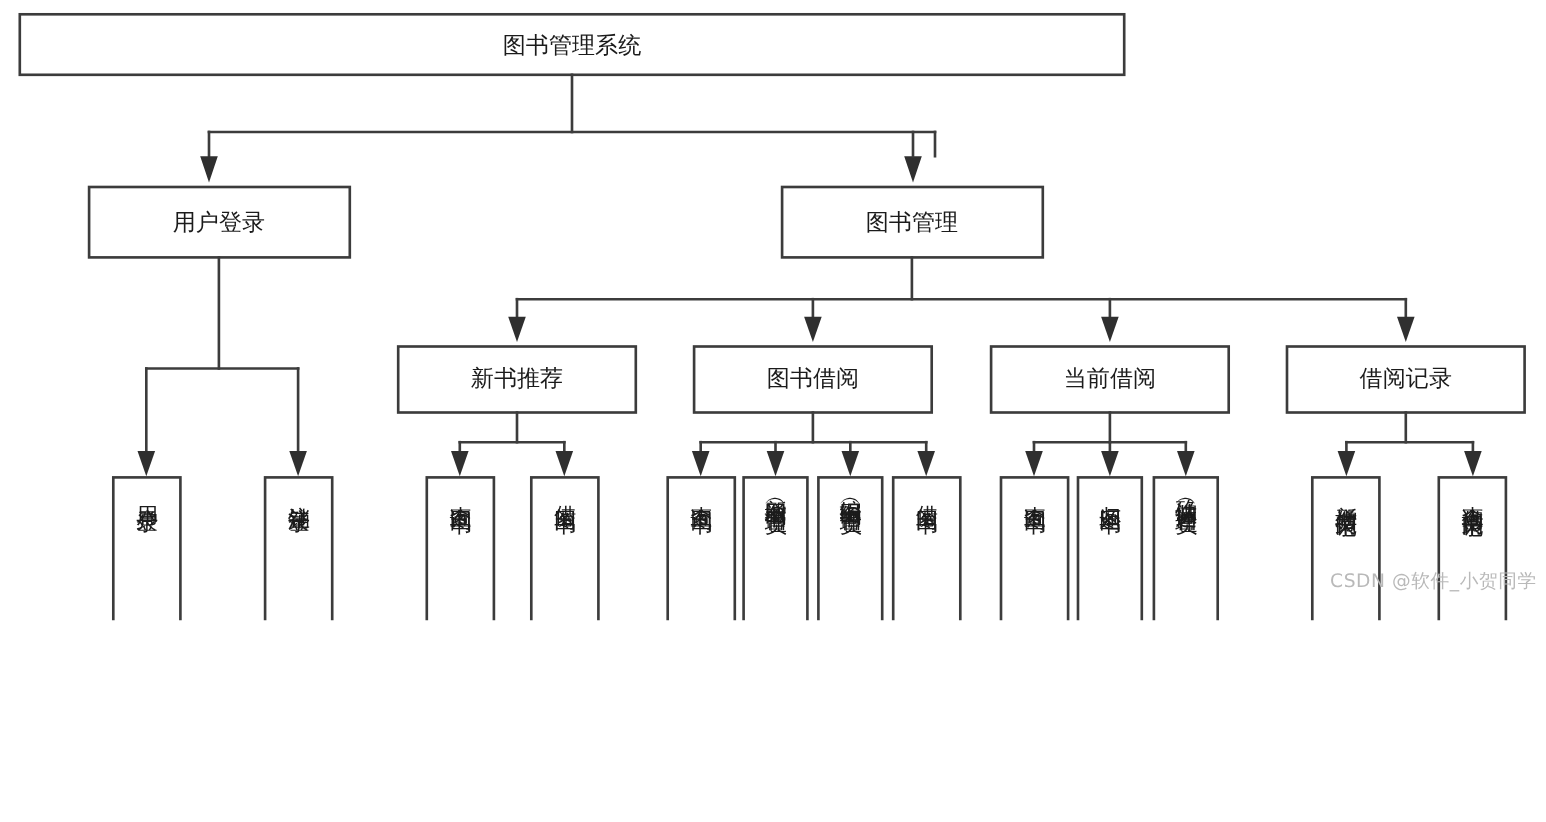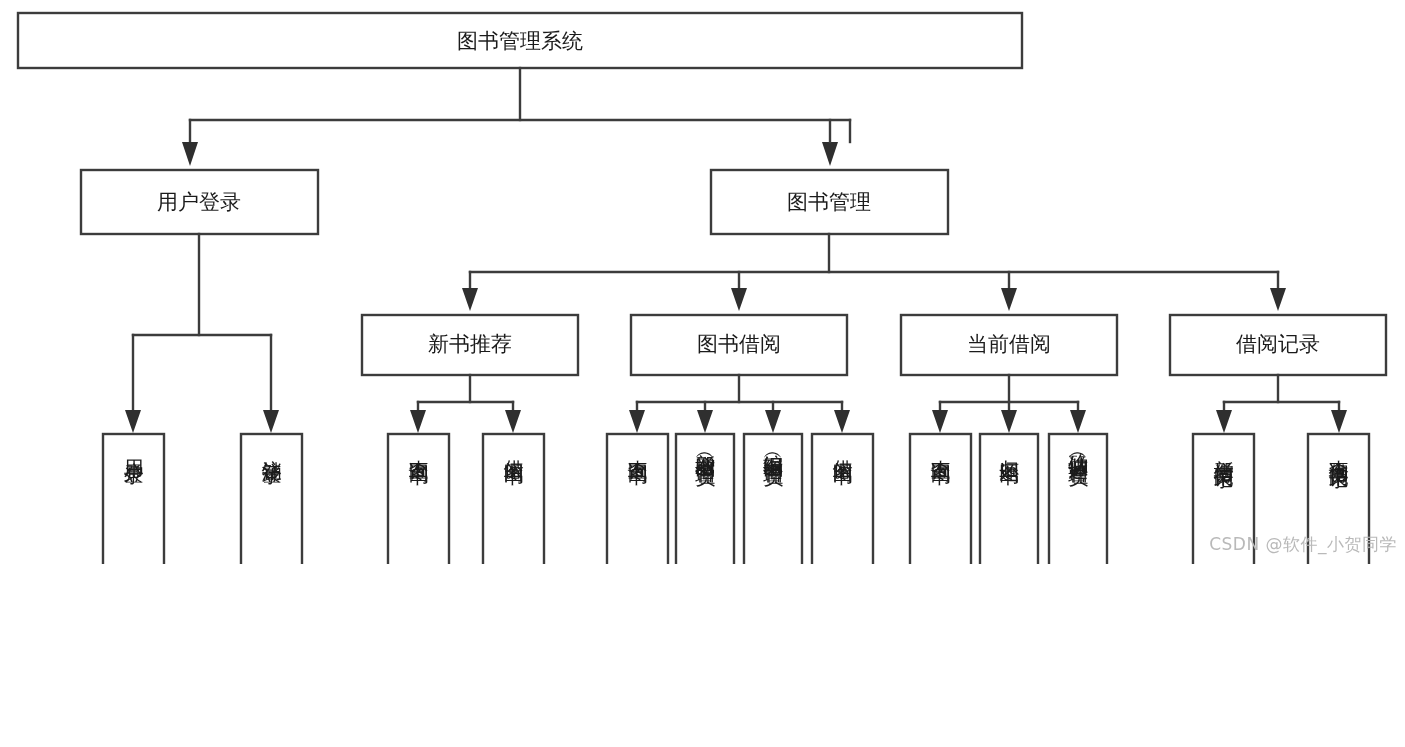--- a/index.html
+++ b/index.html
@@ -61,21 +61,21 @@
     font-size: 20px;
     line-height: 1.08;
     letter-spacing: 2px;
     color: #1b1b1b;
     white-space: nowrap;
     text-align: center;
   }
   .watermark {
     position: absolute;
     right: 8px;
-    bottom: 8px;
+    bottom: 24px;
     font-family: "DejaVu Sans", "Liberation Sans", sans-serif;
     font-size: 17px;
     color: #b9b9b9;
     letter-spacing: 0.5px;
     white-space: nowrap;
   }
 </style>
 </head>
 <body>
 

